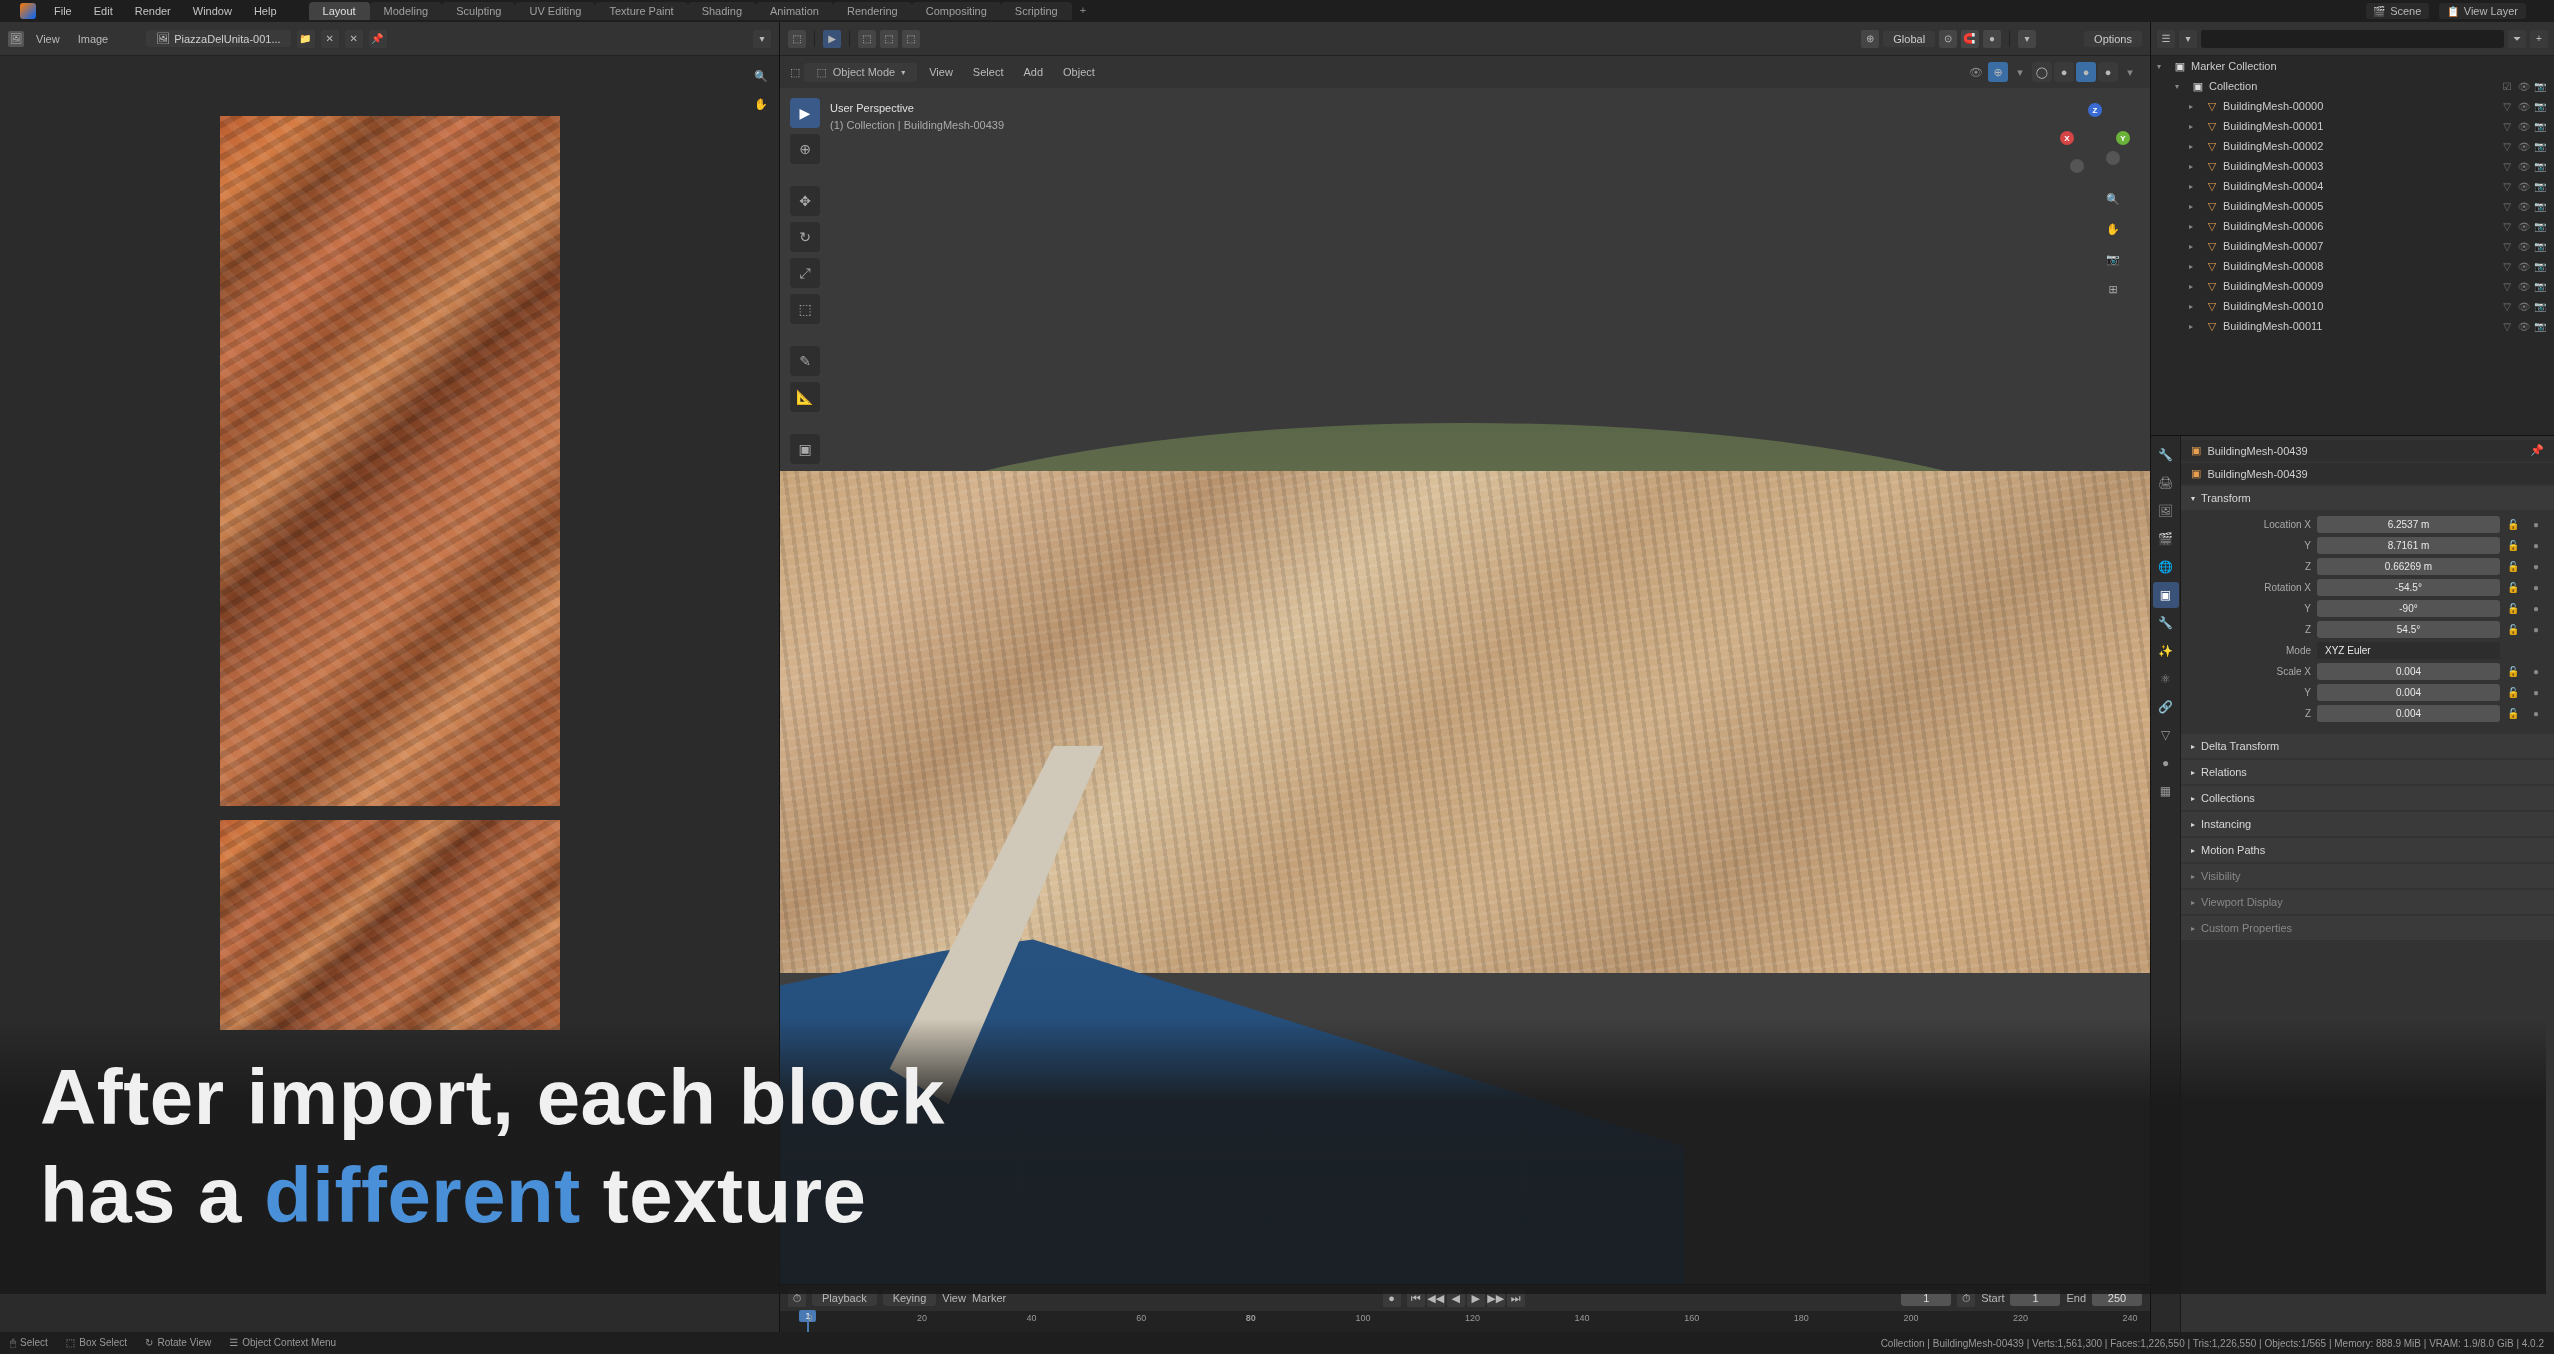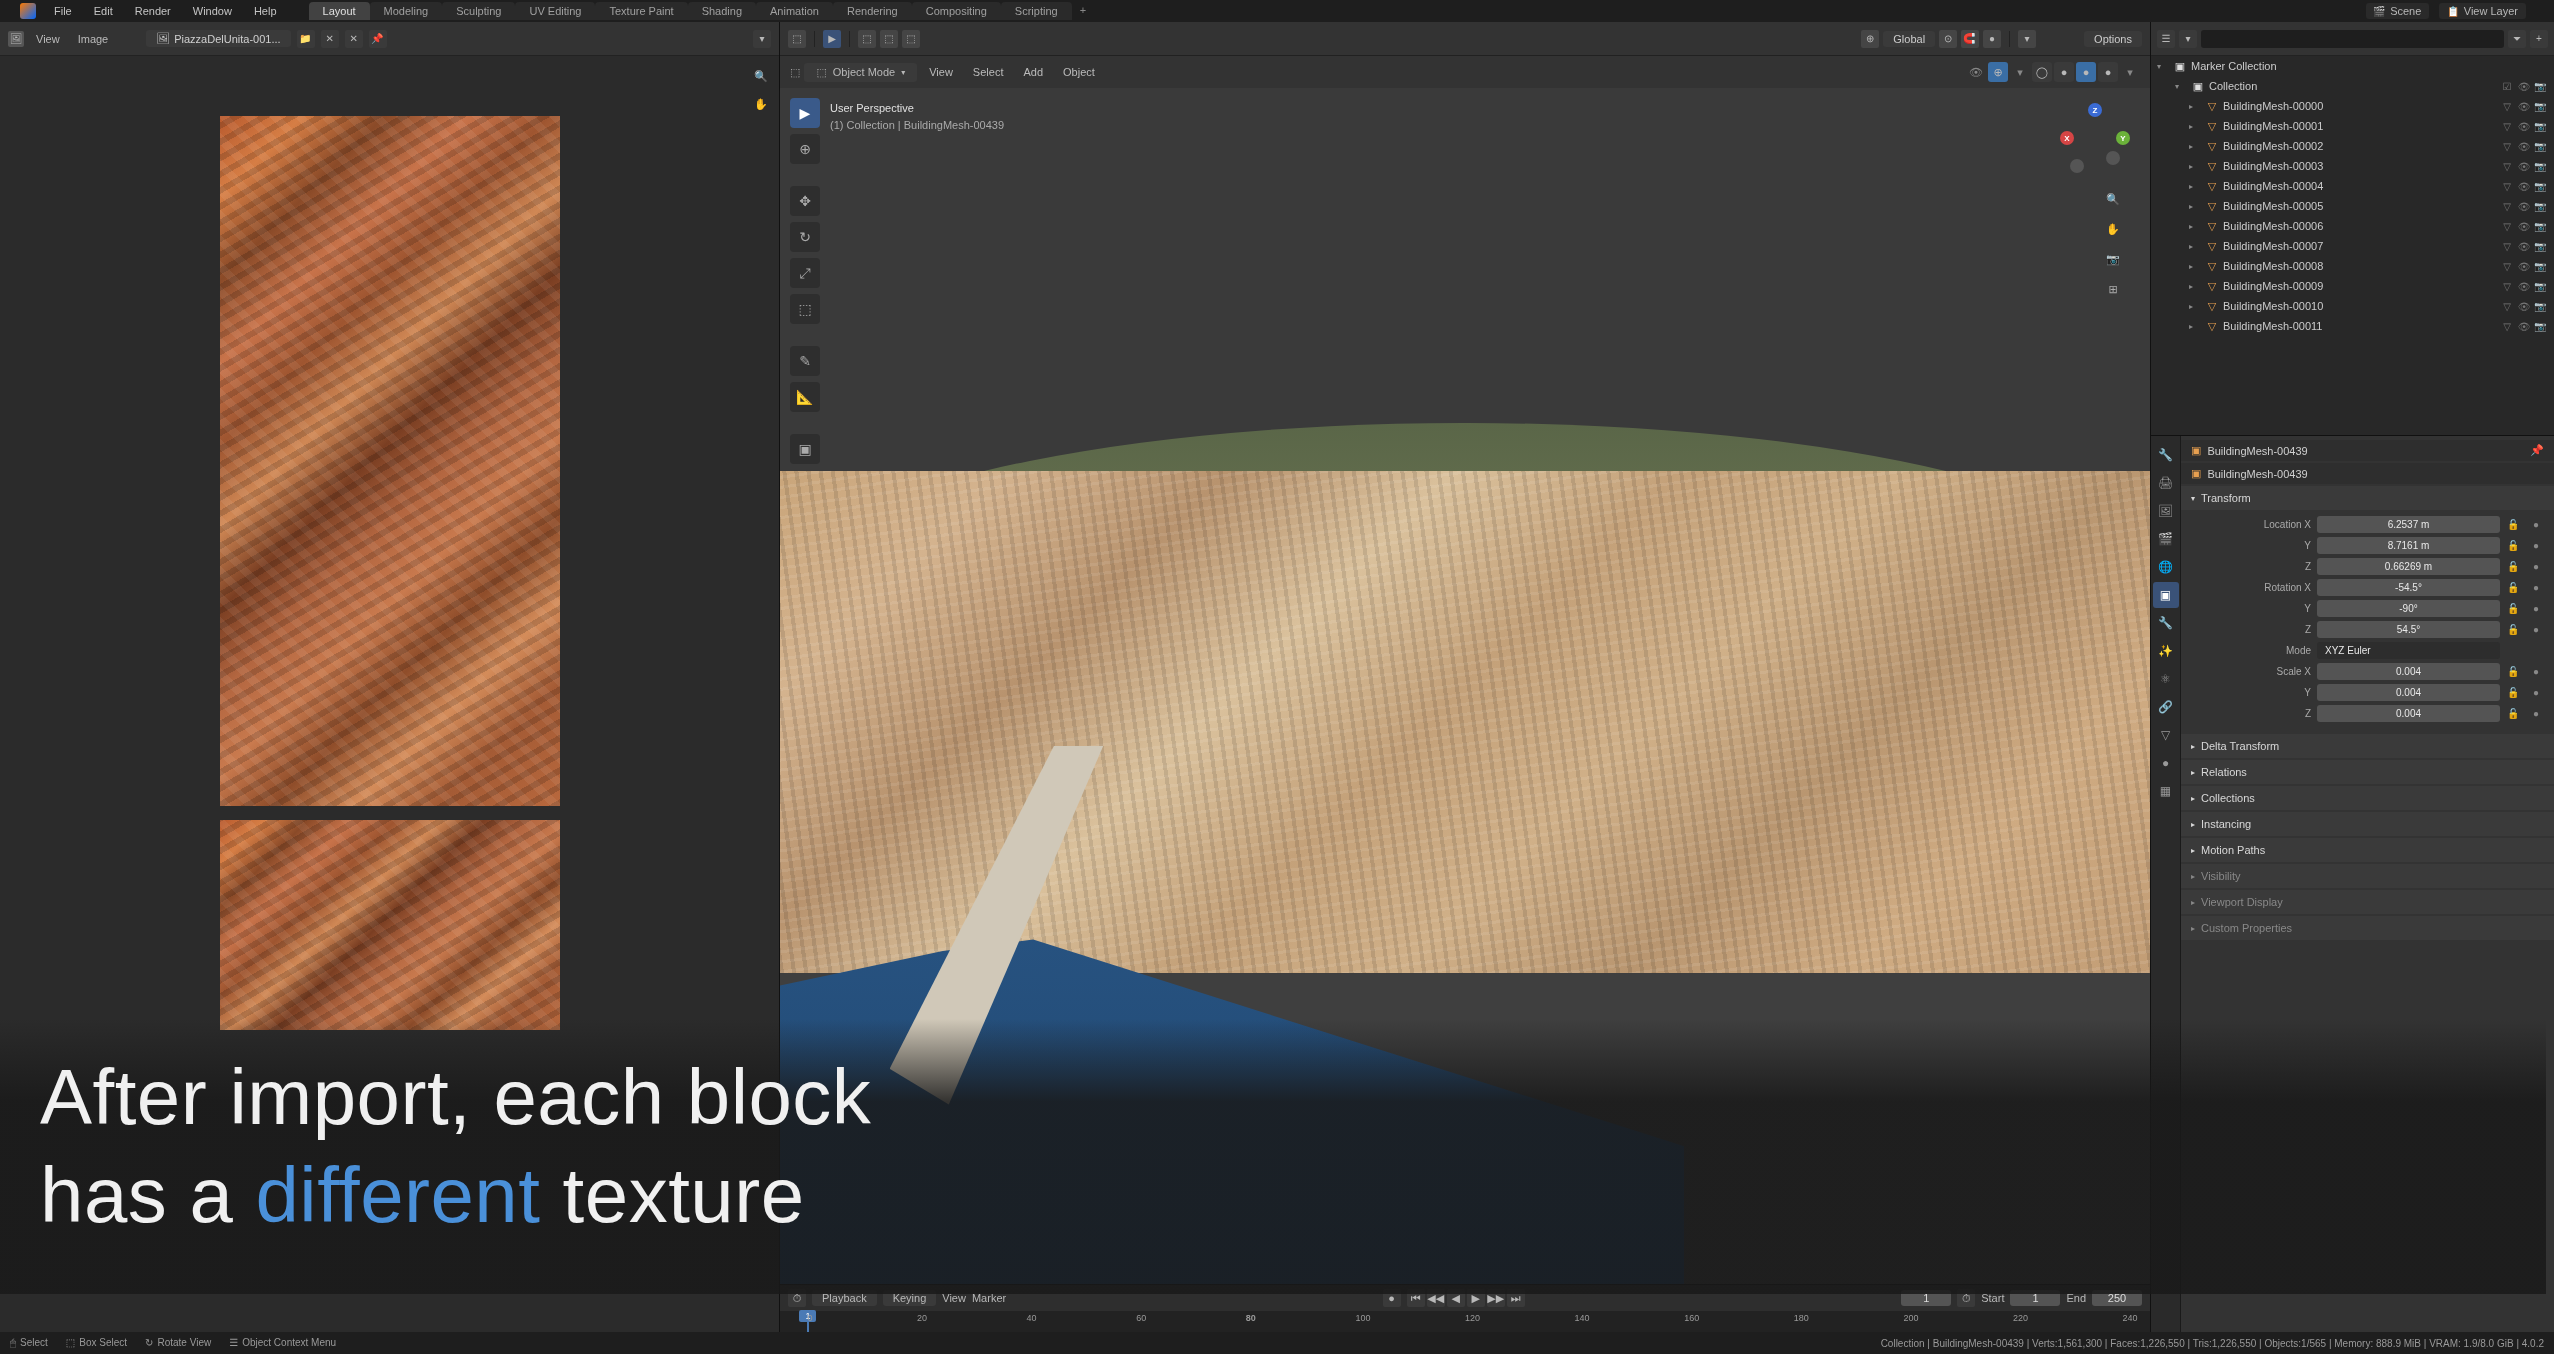--- a/index.html
+++ b/index.html
@@ -115,21 +115,21 @@
 .timeline-ruler{flex:1;background:#222;position:relative;display:flex;align-items:center;}
 .timeline-ruler .tick{position:absolute;top:2px;font-size:9px;color:#999;}
 .timeline-ruler .cursor{position:absolute;left:2%;top:0;bottom:0;width:2px;background:#4a7ab5;}
 .timeline-ruler .cursor::before{content:attr(data-frame);position:absolute;top:-1px;left:-8px;background:#4a7ab5;color:#fff;font-size:9px;padding:1px 6px;border-radius:2px;}
 
 
 .status-bar { height:22px;background:#1e1e1e;display:flex;align-items:center;padding:0 10px;gap:18px;font-size:10px;color:#999;}
 .status-bar .spacer{flex:1;}
 
 
-.caption { position:absolute; left:0; right:8px; bottom:60px; padding:30px 40px 50px; background:linear-gradient(transparent,rgba(25,25,25,0.85) 30%); font-size:78px; line-height:1.25; color:#f0f0f0; font-weight:400; letter-spacing:0.5px; pointer-events:none; font-family: "Segoe UI Light", "Helvetica Neue", sans-serif;}
+.caption { position:absolute; left:0; right:8px; bottom:60px; padding:30px 40px 50px; background:linear-gradient(transparent,rgba(25,25,25,0.85) 30%); font-size:78px; line-height:1.25; color:#f0f0f0; font-weight:700; letter-spacing:0.5px; pointer-events:none; font-family: "Segoe UI Light", "Helvetica Neue", sans-serif;}
 .caption .hl{color:#4a90d9;}
 </style>
 </head>
 <body>
 
 <div class="app">
 
   <div class="menu-bar">
     <div class="logo"></div>
     <div class="menu-item">File</div>

